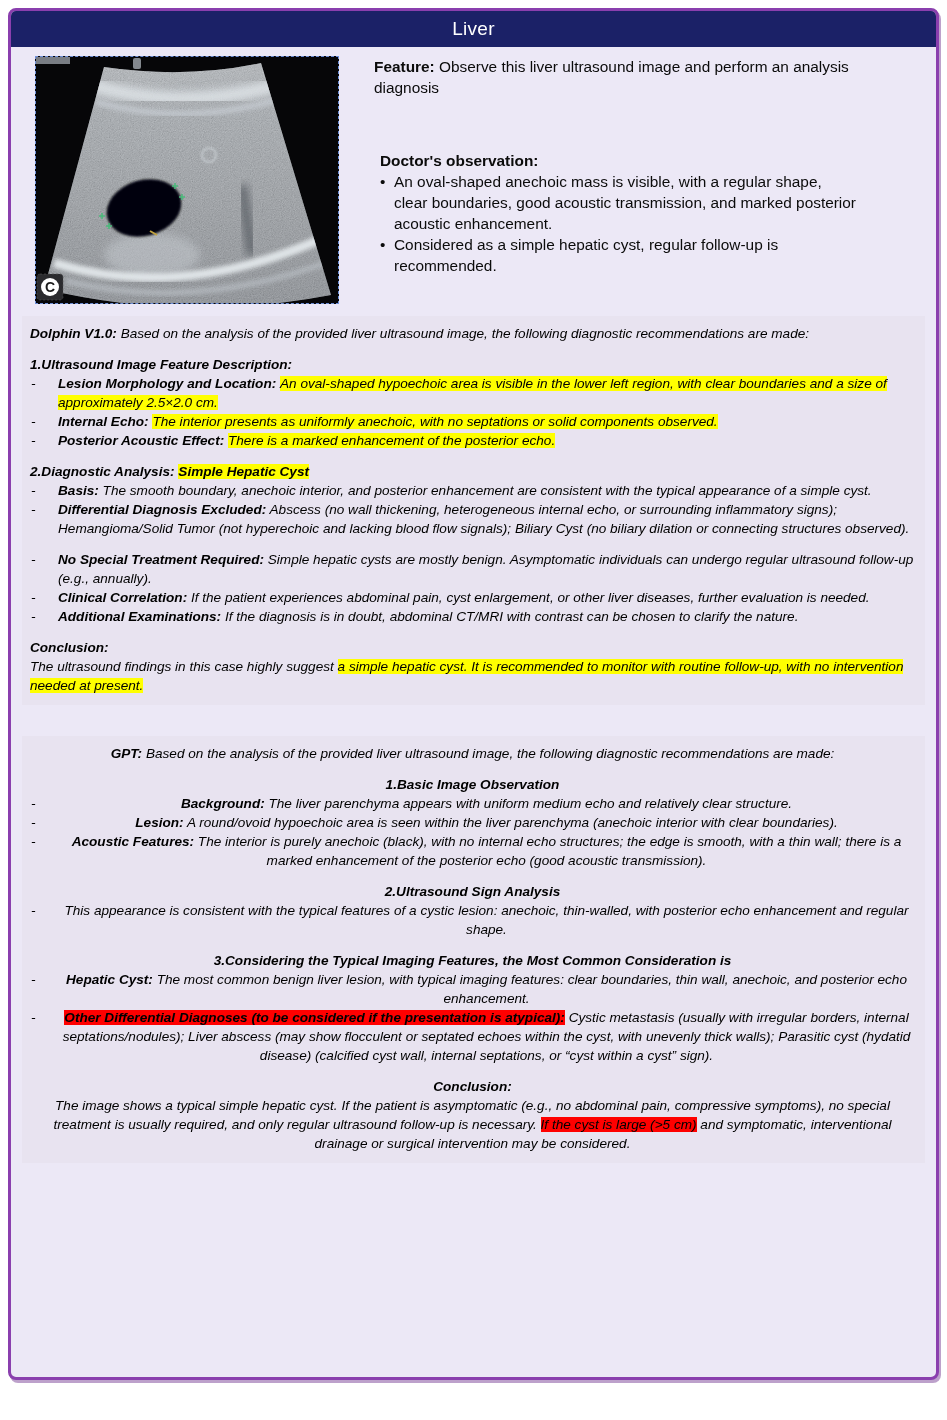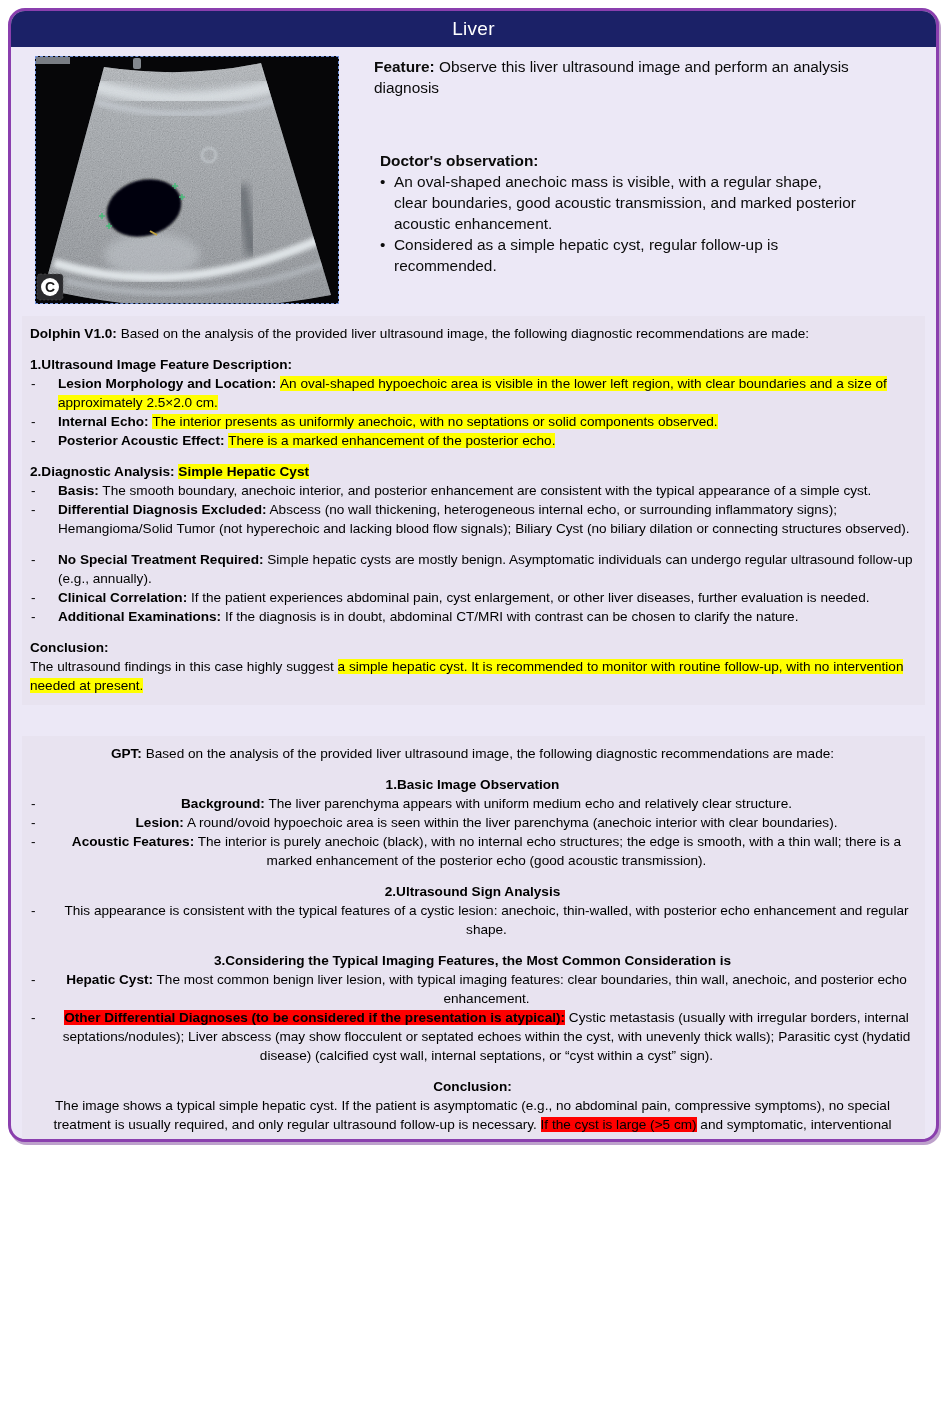--- a/index.html
+++ b/index.html
@@ -12,23 +12,23 @@
     --selection-dash-blue:#6f8fd8;
     --caliper-green:#49b97a;
   }
   *{box-sizing:border-box;}
   body{
     margin:0;width:947px;height:1420px;background:#ffffff;
     font-family:"Liberation Sans", "DejaVu Sans", sans-serif;
     color:#000;
   }
   .frame{
-    position:relative;margin:8px 0 0 8px;width:931px;height:1134px;
+    position:relative;margin:8px 0 0 8px;width:931px;height:1372px;
     border:3px solid var(--border-purple,#8a3fae);
-    border-radius:17px;background:var(--page-bg,#ece8f6);
+    border-radius:8px;background:var(--page-bg,#ece8f6);
     overflow:hidden;
     box-shadow:2px 3px 0 rgba(109,47,140,0.45);
   }
   .header{
     height:36px;background:var(--header-navy,#1b2167);
     display:flex;align-items:center;justify-content:center;
   }
   .header .title{color:#ffffff;font-size:19px;font-weight:500;letter-spacing:.3px;}
 
   .toprow{display:flex;margin:9px 0 0 24px;}
@@ -43,21 +43,21 @@
   }
   .question .gap{height:21px;}
   .question .p2{margin-left:6px;margin-top:31px;}
   .question .li{position:relative;padding-left:20px;}
   .question .li .marker{position:absolute;left:6px;}
 
   .panel{
     background:var(--panel-bg,#e8e3f0);
     width:903px;margin-left:11px;
     padding:8px 10px 10px 0;
-    font-size:13.6px;line-height:19px;
+    font-size:13.6px;line-height:19px;font-style:italic;
   }
   .panel.dolphin{margin-top:12px;}
   .panel.gpt{margin-top:31px;text-align:center;}
   .panel .p{padding-left:8px;}
   .panel .gap{height:12px;}
   .panel .li{position:relative;padding-left:36px;}
   .panel .li .marker{position:absolute;left:9px;}
 
   .b{font-weight:bold;}
   .hl-y{background:var(--highlight-yellow,#ffff00);}

